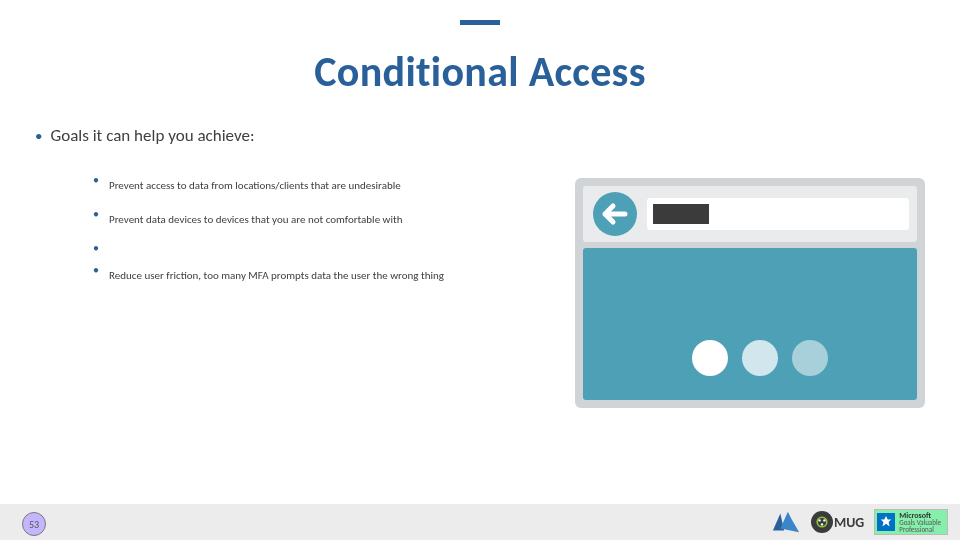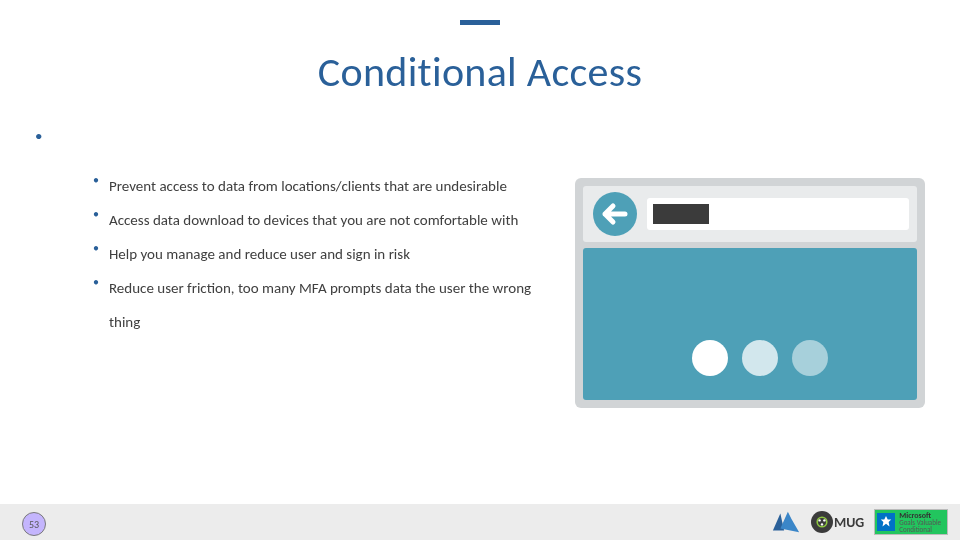--- a/index.html
+++ b/index.html
@@ -1,62 +1,62 @@
 <!DOCTYPE html>
 <html><head>
 <meta charset="utf-8">
 <style>
   html,body{margin:0;padding:0;width:960px;height:540px;font-family:Calibri,"Segoe UI",Arial,sans-serif;color:#404040;background:#fff;overflow:hidden}
   .slide{position:relative;width:960px;height:540px}
   .top-mark{position:absolute;left:50%;top:20px;transform:translateX(-50%);width:40px;height:0;border-top:5px solid #2a6099}
-  .title{position:absolute;top:46px;left:0;right:0;text-align:center;font-size:42px;font-weight:400;color:#2a6099;letter-spacing:.3px}
+  .title{position:absolute;top:46px;left:0;right:0;text-align:center;font-size:42px;font-weight:700;color:#2a6099;letter-spacing:.3px}
   .body{position:absolute;top:125px;left:35px;width:500px}
   .bullet1{display:flex;align-items:flex-start;margin-bottom:22px}
   .bullet1 .dot{color:#2a6099;font-size:15px;line-height:22px;margin-right:8px}
   .bullet1 .txt{font-size:17px;line-height:22px}
   .sub-bullets{margin-left:58px}
   .bullet2{display:flex;align-items:flex-start;margin-bottom:0}
   .bullet2 .dot{color:#2a6099;font-size:12px;line-height:22px;margin-right:10px}
-  .bullet2 .txt{font-size:15px;line-height:34px}
+  .bullet2 .txt{font-size:11px;line-height:34px}
   .graphic{position:absolute;top:178px;left:575px;width:350px;height:230px}
   .footer{position:absolute;left:0;right:0;bottom:0;height:36px;background:#ececec}
   .pagecircle{position:absolute;left:22px;bottom:4px;width:22px;height:22px;border:1px solid #7a7a7a;border-radius:50%;display:flex;align-items:center;justify-content:center;font-size:10px;color:#555;background:#c4b5fd}
   .logos{position:absolute;right:12px;bottom:5px;height:26px;display:flex;align-items:center;gap:10px}
   .logo-azure{width:30px;height:26px;display:flex;align-items:center;justify-content:center}
   .logo-mug{display:flex;align-items:center;gap:1px}
   .mug-circ{width:22px;height:22px;border-radius:50%;background:#3b3b3b;display:flex;align-items:center;justify-content:center}
   .mug-txt{font-size:14px;font-weight:700;color:#3b3b3b}
-  .logo-mvp{display:flex;align-items:center;gap:4px;border:1px solid #bbb;padding:1px 6px 1px 2px;background:#22c55e}
+  .logo-mvp{display:flex;align-items:center;gap:4px;border:1px solid #bbb;padding:1px 6px 1px 2px;background:#86efac}
   .mvp-sq{width:18px;height:18px;background:#0072c6;display:flex;align-items:center;justify-content:center}
   .mvp-lines{display:flex;flex-direction:column;line-height:1;font-size:7px;color:#555}
   .mvp-lines b{font-size:8px;color:#333}
 </style>
 </head>
 <body>
 
 <div class="slide">
   <div class="top-mark"></div>
   <div class="title">Conditional Access</div>
 
   <div class="body">
     <div class="bullet1">
       <span class="dot">•</span>
+      <span class="txt">Goals it can help you achieve:</span>
     </div>
     <div class="sub-bullets">
       <div class="bullet2">
         <span class="dot">•</span>
         <span class="txt">Prevent access to data from locations/clients that are undesirable</span>
       </div>
       <div class="bullet2">
         <span class="dot">•</span>
-        <span class="txt">Access data download to devices that you are not comfortable with</span>
+        <span class="txt">Prevent data devices to devices that you are not comfortable with</span>
       </div>
       <div class="bullet2">
         <span class="dot">•</span>
-        <span class="txt">Help you manage and reduce user and sign in risk</span>
       </div>
       <div class="bullet2">
         <span class="dot">•</span>
         <span class="txt">Reduce user friction, too many MFA prompts data the user the wrong thing</span>
       </div>
     </div>
   </div>
 
   <div class="graphic">
     <svg viewBox="0 0 350 230" width="350" height="230">
@@ -96,17 +96,17 @@
     </div>
     <div class="logo-mvp">
       <div class="mvp-sq">
         <svg viewBox="0 0 16 16" width="14" height="14">
           <polygon points="8,1 10,5 14,5 11,8 12,13 8,10 4,13 5,8 2,5 6,5" fill="#fff"></polygon>
         </svg>
       </div>
       <div class="mvp-lines">
         <b>Microsoft</b>
         <span>Goals Valuable</span>
-        <span>Conditional</span>
+        <span>Professional</span>
       </div>
     </div>
   </div>
 </div>
 
 </body></html>

